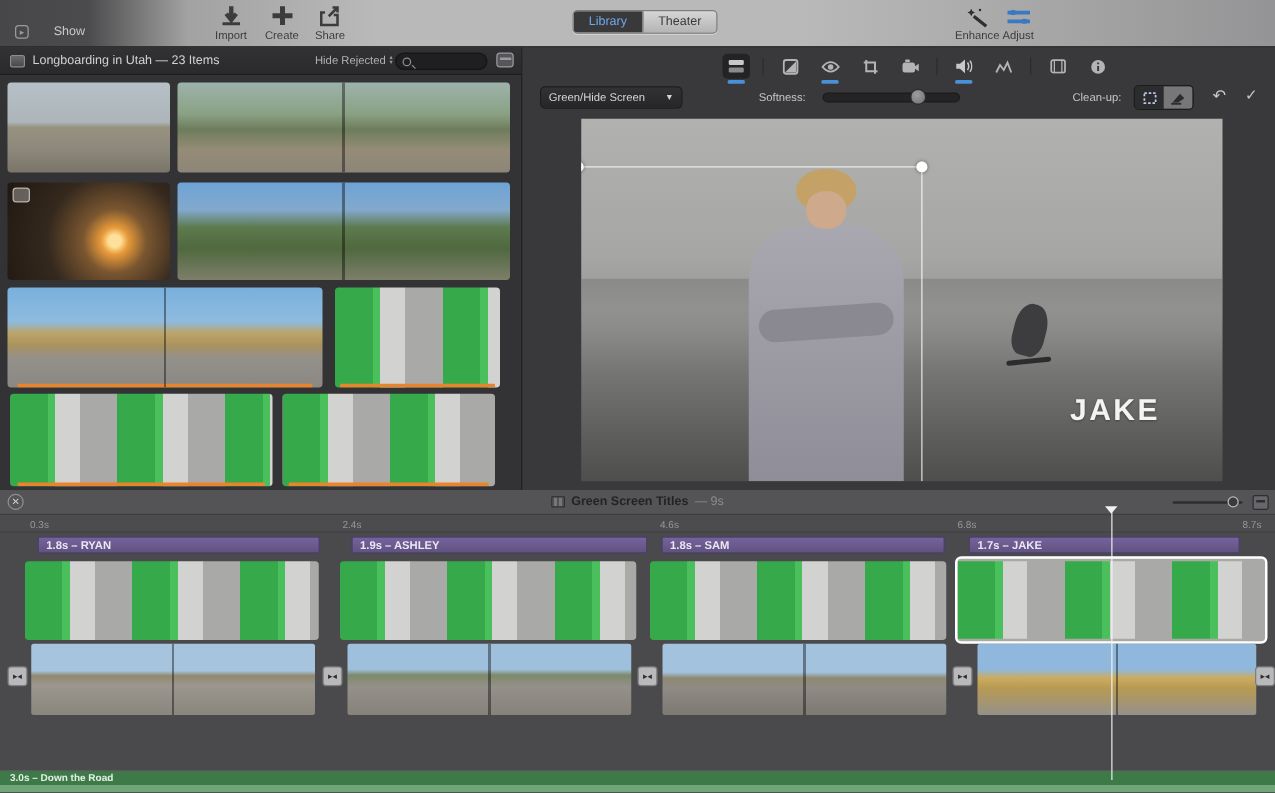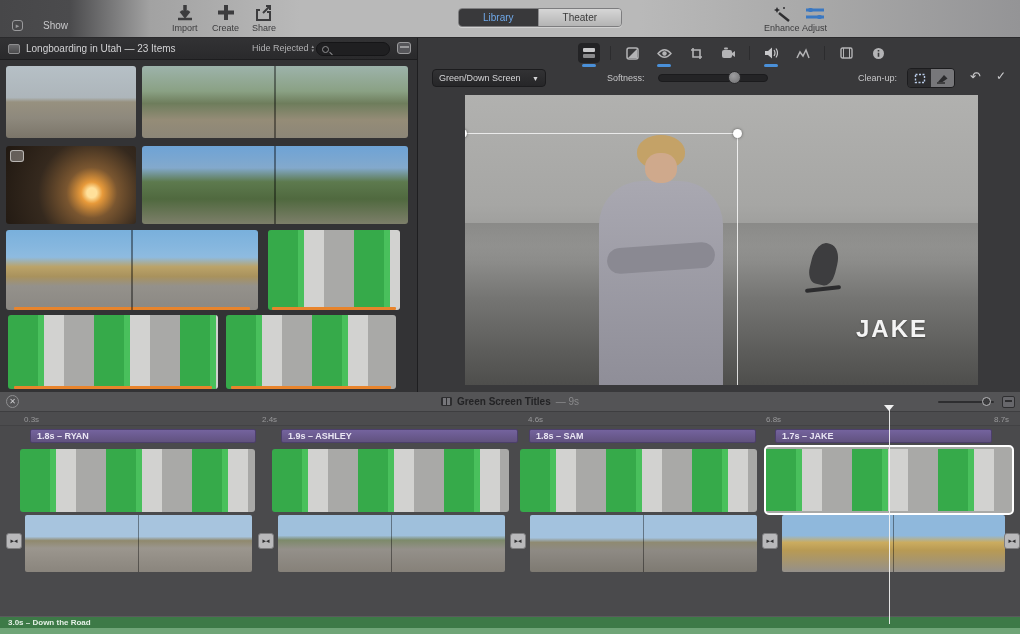--- a/index.html
+++ b/index.html
@@ -12,21 +12,21 @@
     background:linear-gradient(90deg,#474749 0px,#4b4b4d 70px,#a2a2a2 150px,#b9b9b9 300px,#b9b9b9 640px,#a8a8a8 820px,#949496 1020px);
     border-bottom:1px solid #2a2a2c; }
   .tb-btn { position:absolute; display:flex; flex-direction:column; align-items:center; color:#3c3c3e; }
   .tb-btn .lbl { font-size:9px; margin-top:1px; }
   .show-btn { position:absolute; left:12px; top:20px; display:flex; align-items:center; gap:20px;
     color:#c9c9cb; font-size:10px; }
   .show-circle { width:11px; height:11px; border:1px solid #9a9a9c; border-radius:3px;
     display:flex; align-items:center; justify-content:center; font-size:7px; color:#9a9a9c; }
   .seg { position:absolute; left:458px; top:8px; height:19px; display:flex;
     border:1px solid #7d7d7f; border-radius:4px; overflow:hidden; box-shadow:0 1px 0 rgba(255,255,255,.35);}
-  .seg .tab { padding:0 24px; font-size:10px; display:flex; align-items:center; }
+  .seg .tab { padding:0 12px; font-size:10px; display:flex; align-items:center; }
   .seg .tab.active { background:#39393b; color:#6fa8e8; }
   .seg .tab.idle { background:linear-gradient(#d6d6d6,#b4b4b4); color:#3a3a3a; border-left:1px solid #8d8d8f; }
 
   
   #library { position:absolute; left:0; top:38px; width:418px; height:354px; background:#333335; border-right:1px solid #1e1e20;}
   #lib-header { position:absolute; left:0; top:0; width:100%; height:22px; background:linear-gradient(#323234,#2a2a2c);
     border-bottom:1px solid #1d1d1f; display:flex; align-items:center; }
   .frame-icon { width:12px; height:10px; border:1px solid #8e8e90; border-radius:2px; margin:0 6px 0 8px;
     background:linear-gradient(#6a6a6c,#4a4a4c); }
   #lib-title { font-size:10px; color:#d2d2d4; }
@@ -293,21 +293,21 @@
       <div class="adj-ic">
         <svg class="gicon" width="13" height="13" viewBox="0 0 13 13">
             <circle cx="6.5" cy="6.5" r="5.5" fill="#b4b4b6"></circle>
             <path d="M6.5 3 v1.4 M6.5 5.8 v4" stroke="#39393b" stroke-width="1.6"></path>
           </svg>
       </div>
     </div>
 
     <div id="effect-bar">
       <div id="effect-dd">
-        <span>Green/Down Screen</span>
+        <span>Green/Hide Screen</span>
         <span style="font-size:7px;">▼</span>
       </div>
       <span id="softness-lbl">Softness:</span>
       <div id="softness-track"></div>
       <div id="softness-thumb"></div>
       <span id="cleanup-lbl">Clean-up:</span>
       <div id="cleanup-group">
         <div class="cu-btn">
           <svg class="gicon" width="12" height="11" viewBox="0 0 12 11">
               <rect x="1.5" y="1.5" width="9" height="8" fill="none" stroke="#b9cbe8" stroke-width="1.4" stroke-dasharray="2 1.5"></rect>
@@ -346,21 +346,21 @@
       <div class="grid-ic"></div>
       <span id="tl-title">Green Screen Titles</span>
       <span id="tl-dur">— 9s</span>
       <div id="zoom-track"></div>
       <div id="zoom-thumb"></div>
       <div id="clip-appearance"></div>
     </div>
 
     <div id="ruler">
       <span class="tick" style="left:24px;">0.3s</span>
-      <span class="tick" style="left:262px;">2.4s</span>
+      <span class="tick" style="left:274px;">2.4s</span>
       <span class="tick" style="left:528px;">4.6s</span>
       <span class="tick" style="left:766px;">6.8s</span>
       <span class="tick" style="left:994px;">8.7s</span>
     </div>
 
     <div class="title-bar" style="left:30px;  width:226px;">1.8s – RYAN</div>
     <div class="title-bar" style="left:281px; width:237px;">1.9s – ASHLEY</div>
     <div class="title-bar" style="left:529px; width:227px;">1.8s – SAM</div>
     <div class="title-bar" style="left:775px; width:217px;">1.7s – JAKE</div>
 

